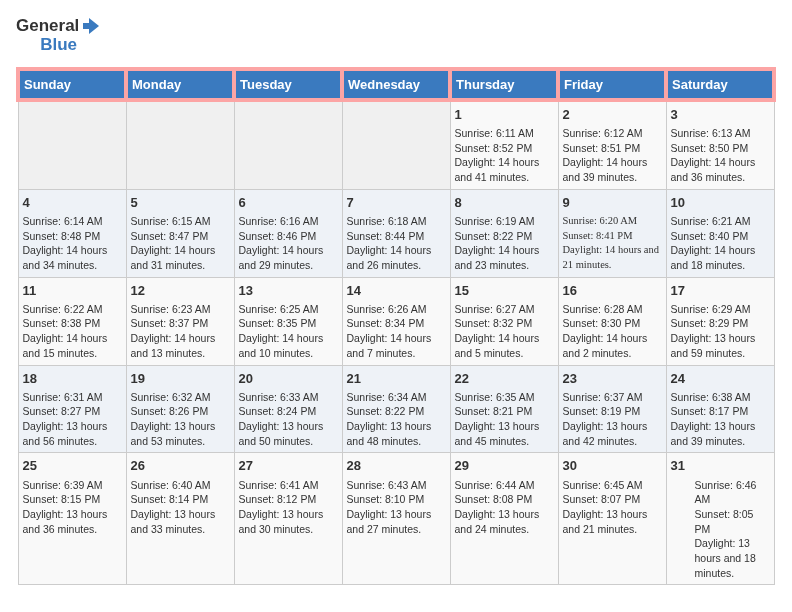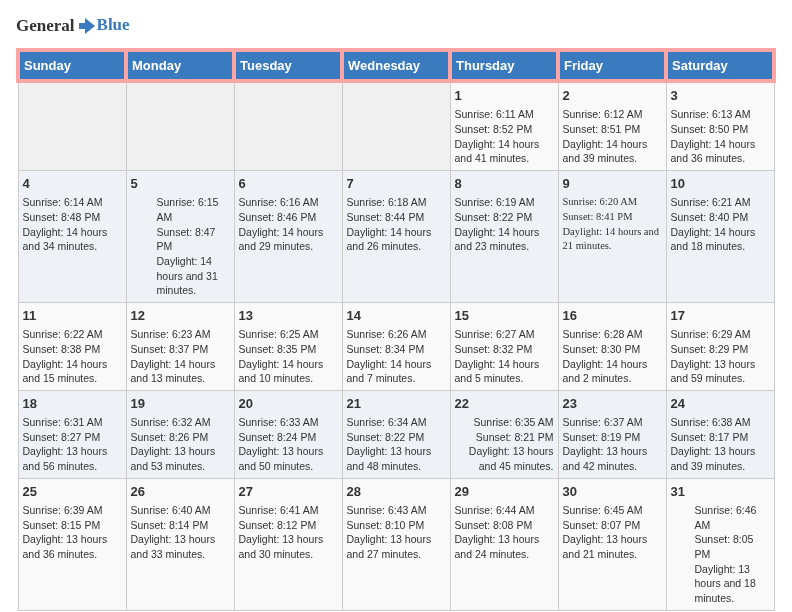--- a/index.html
+++ b/index.html
@@ -73,28 +73,28 @@
     }
     .empty-cell {
       background: #f0f0f0 !important;
     }
   </style>
 </head>
 <body>
 
 <div class="header-area">
   <div class="logo">
-  <div style="display:flex;flex-direction:row;line-height:1.1;font-family:Liberation Serif, serif;">
+  <div style="display:flex;flex-direction:column;line-height:1.1;">
     <div style="display:flex;align-items:center;gap:2px;">
       <span style="font-size:17px;font-weight:bold;color:#333;">General</span>
       <svg width="20" height="20" viewBox="0 0 20 20">
         <polygon points="8,2 18,10 8,18 8,13 2,13 2,7 8,7" fill="#3a7abf"></polygon>
       </svg>
     </div>
-    <span style="font-size:17px;font-weight:bold;color:#3a7abf;margin-left:0;">Blue</span>
+    <span style="font-size:17px;font-weight:bold;color:#3a7abf;margin-left:0;text-align:center;">Blue</span>
   </div>
 </div>
   <div class="title-area">
     <div class="main-title"></div>
     <div class="subtitle"></div>
   </div>
 </div>
 
 <table>
   <thead>
@@ -135,21 +135,21 @@
       </tr>
       <tr>
         <td>
           <span class="day-number">4</span>
           <div style="white-space: pre-line;">Sunrise: 6:14 AM
 Sunset: 8:48 PM
 Daylight: 14 hours and 34 minutes.</div>
         </td>
         <td>
           <span class="day-number">5</span>
-          <div style="white-space: pre-line; margin-left: 26px;">Sunrise: 6:15 AM
+          <div style="white-space: pre-line;">Sunrise: 6:15 AM
 Sunset: 8:47 PM
 Daylight: 14 hours and 31 minutes.</div>
         </td>
         <td>
           <span class="day-number">6</span>
           <div style="white-space: pre-line;">Sunrise: 6:16 AM
 Sunset: 8:46 PM
 Daylight: 14 hours and 29 minutes.</div>
         </td>
         <td>
@@ -241,21 +241,21 @@
 Daylight: 13 hours and 50 minutes.</div>
         </td>
         <td>
           <span class="day-number">21</span>
           <div style="white-space: pre-line;">Sunrise: 6:34 AM
 Sunset: 8:22 PM
 Daylight: 13 hours and 48 minutes.</div>
         </td>
         <td>
           <span class="day-number">22</span>
-          <div style="white-space: pre-line; text-align: right;">Sunrise: 6:35 AM
+          <div style="white-space: pre-line;">Sunrise: 6:35 AM
 Sunset: 8:21 PM
 Daylight: 13 hours and 45 minutes.</div>
         </td>
         <td>
           <span class="day-number">23</span>
           <div style="white-space: pre-line;">Sunrise: 6:37 AM
 Sunset: 8:19 PM
 Daylight: 13 hours and 42 minutes.</div>
         </td>
         <td>

